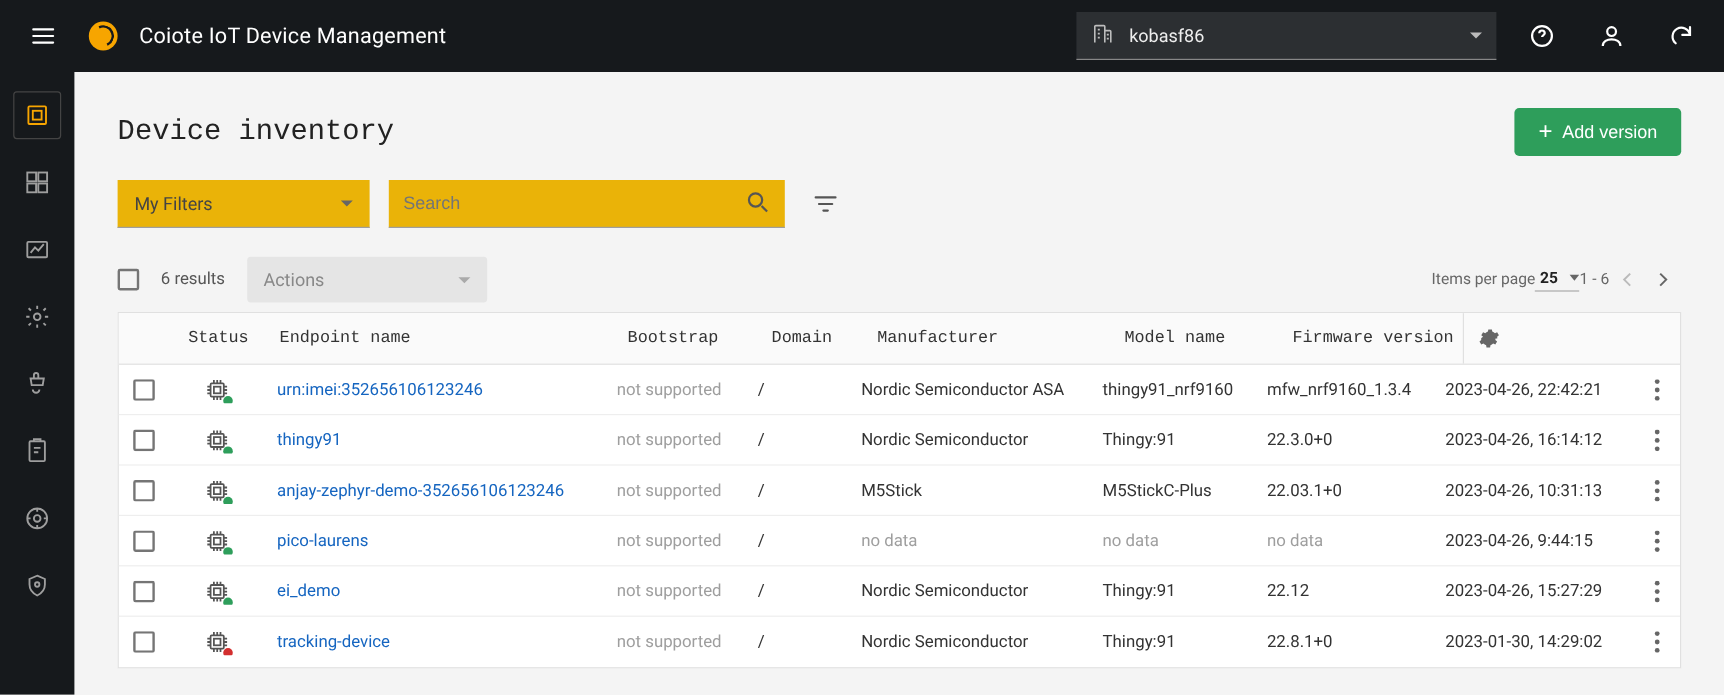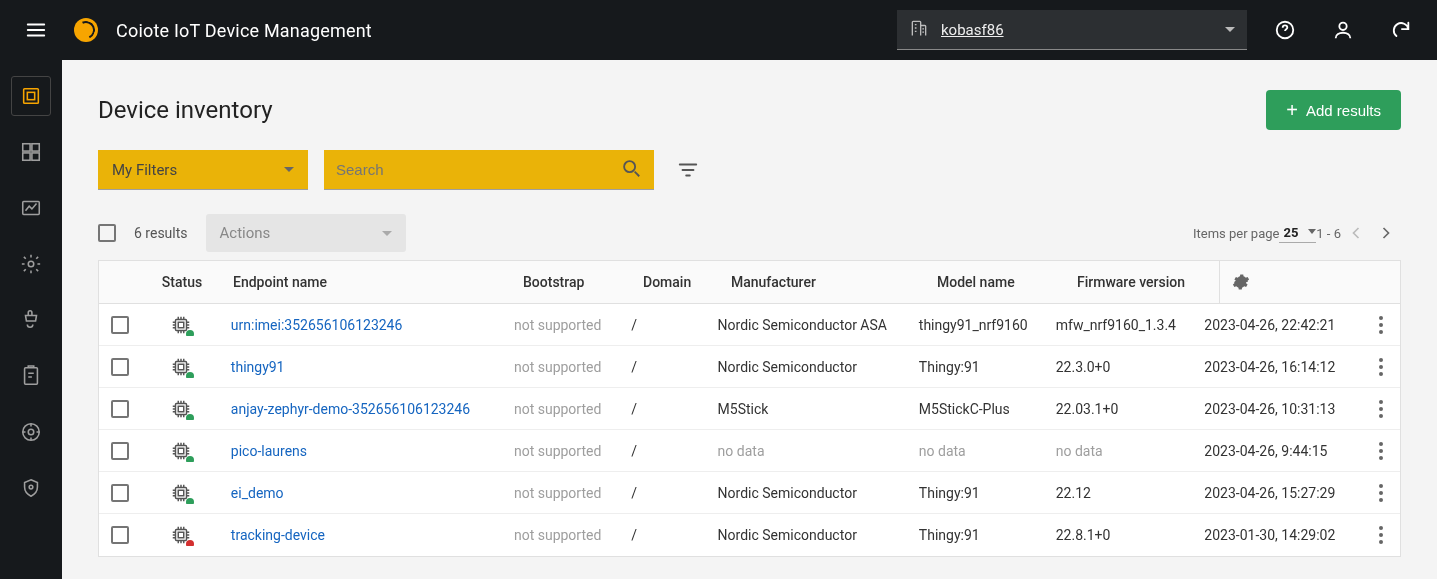--- a/index.html
+++ b/index.html
@@ -36,21 +36,20 @@
     border-left-color:transparent; border-bottom-color:transparent;
     transform:rotate(20deg);
   }
   .topbar .title { font-size: 18px; font-weight: 400; letter-spacing:0.2px;}
   .topbar .spacer { flex:1; }
   .topbar .tenant {
     background:#2c2f32; height:40px; width:350px;
     display:flex; align-items:center; gap:12px; padding:0 12px;
     border-bottom:1px solid #888; font-size:15px; color:#eee;
     cursor:pointer;
-    text-decoration:underline;
   }
   .tenant .tenant-icon svg{fill:#bdbdbd;}
   .tenant .chev{margin-left:auto; border-top:5px solid #bbb;border-left:5px solid transparent;border-right:5px solid transparent;width:0;height:0;}
   .topbar .t-icon{width:40px;height:40px;display:flex;align-items:center;justify-content:center;border-radius:50%;cursor:pointer;}
   .topbar .t-icon svg{fill:#fff;}
   .topbar .t-icon.border svg{fill:none;stroke:#fff;stroke-width:2;}
 
   
   .shell{display:flex;height:calc(579px - 60px);}
   .sidebar{
@@ -59,21 +58,21 @@
   }
   .sidebar .s-item{width:28px;height:28px;display:flex;align-items:center;justify-content:center;cursor:pointer;}
   .sidebar .s-item svg{stroke:#9e9e9e;fill:none;stroke-width:1.7;}
   .sidebar .s-item.active svg{stroke:#f7a500;}
   .sidebar .s-item.active{position:relative;}
   .sidebar .s-item.active::after{content:"";position:absolute;inset:-6px;border:1px solid #444;border-radius:3px;}
 
   .main{flex:1;padding:30px 36px 20px 36px;overflow:auto;}
 
   .head-row{display:flex;align-items:center;justify-content:space-between;margin-bottom:20px;}
-  .page-title{font-size:24px;font-weight:400;color:#222;}
+  .page-title{font-size:24px;font-weight:400;color:#222;font-family:Liberation Mono, monospace;}
   .add-btn{
     background:#2e9e5b;color:#fff;border:none;height:40px;padding:0 20px;
     font-size:15px;font-weight:500;border-radius:4px;display:flex;align-items:center;gap:8px;cursor:pointer;
   }
   .add-btn .plus{font-size:20px;line-height:1;}
 
   .filter-row{display:flex;align-items:center;gap:16px;margin-bottom:24px;}
   .dd-filter{
     background:#eab308;height:40px;width:210px;display:flex;align-items:center;
     padding:0 14px;color:#444;font-size:15px;border-bottom:1px solid #9e9e9e;cursor:pointer;
@@ -98,21 +97,21 @@
   .pp .pp-val{border-bottom:1px solid #aaa;padding:2px 18px 2px 4px;position:relative;color:#222;font-weight:bold;}
   .pp .pp-val::after{content:"";position:absolute;right:0;top:6px;border-top:5px solid #666;border-left:4px solid transparent;border-right:4px solid transparent;}
   .pp .nav-ic{width:30px;height:30px;display:flex;align-items:center;justify-content:center;cursor:pointer;}
   .pp .nav-ic.disabled{opacity:.4;cursor:default;}
   .pp .nav-ic svg{fill:#666;}
 
   
   .grid{border:1px solid #e0e0e0;background:#fff;}
   .grow{display:flex;}
   .grid .hd{background:#fafafa;display:flex;border-bottom:1px solid #e0e0e0;font-size:14px;color:#333;font-weight:500;}
-  .grid .hd .cell{padding:12px 10px;display:flex;align-items:center;gap:6px;}
+  .grid .hd .cell{padding:12px 10px;display:flex;align-items:center;gap:6px;font-family:Liberation Mono, monospace;}
   .grid .row{display:flex;border-bottom:1px solid #eee;font-size:14px;color:#333;height:42px;align-items:center;}
   .grid .row:last-child{border-bottom:none;}
   .grid .cell{padding:0 10px;overflow:hidden;text-overflow:ellipsis;white-space:nowrap;}
   .c-chk{width:42px;display:flex;align-items:center;justify-content:center;}
   .c-stat{width:82px;display:flex;align-items:center;justify-content:center;}
   .c-ep{width:290px;}
   .c-bs{width:120px;}
   .c-dom{width:88px;}
   .c-man{width:206px;}
   .c-mod{width:140px;}
@@ -226,21 +225,21 @@
           <circle cx="12" cy="11" r="2"></circle>
         </svg>
     </div>
   </div>
 
   <div class="main">
     <div class="head-row">
       <div class="page-title">Device inventory</div>
       <button class="add-btn">
         <span class="plus">+</span>
-        <span>Add results</span>
+        <span>Add version</span>
       </button>
     </div>
 
     <div class="filter-row">
       <div class="dd-filter">
         <span>My Filters</span>
         <span class="chev"></span>
       </div>
       <div class="search-wrap">
         <input type="text" placeholder="Search" style="">

